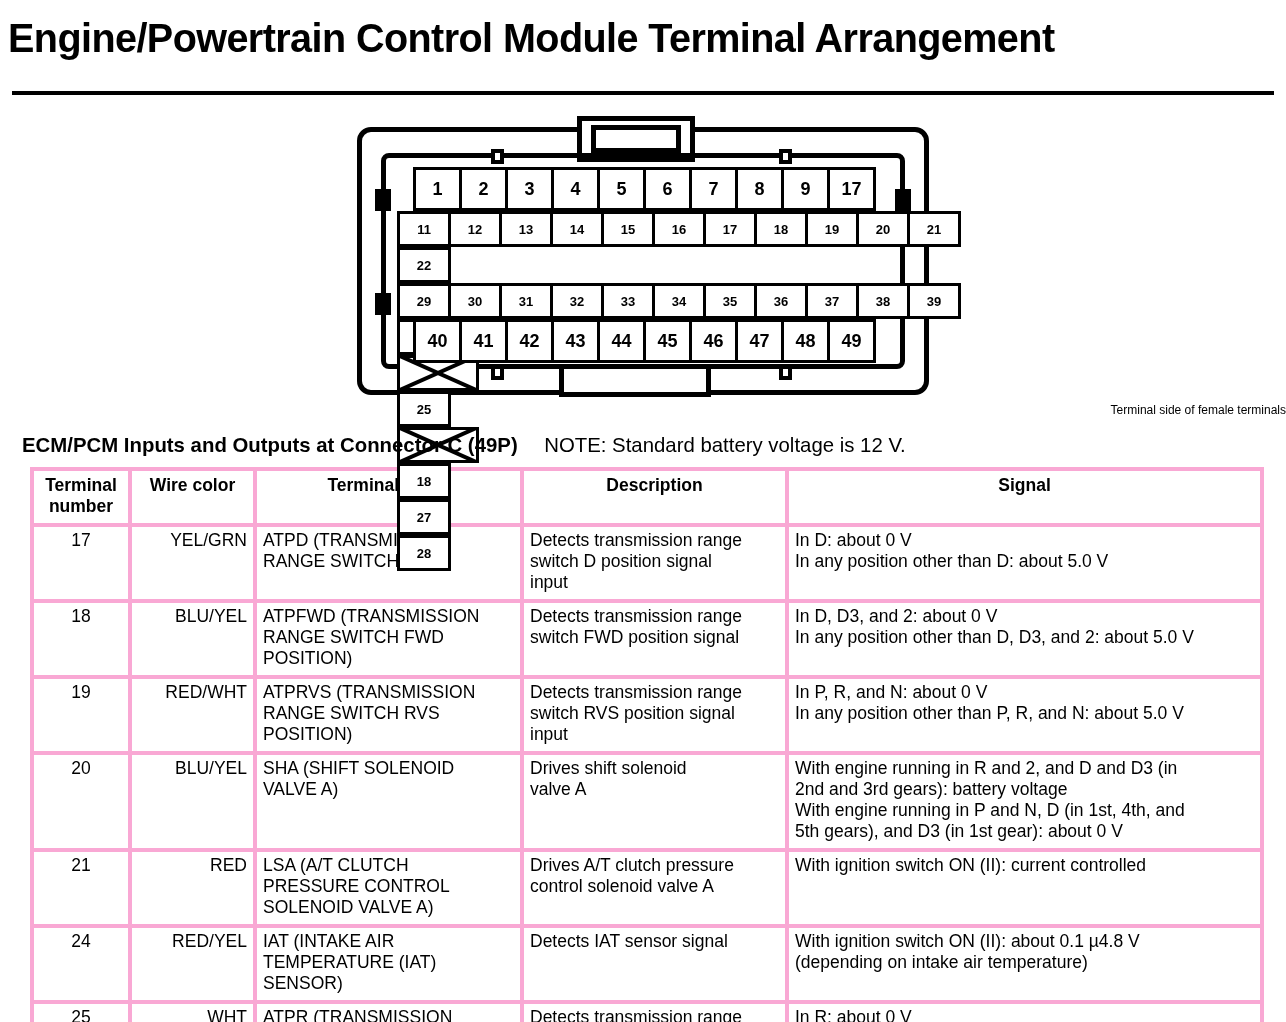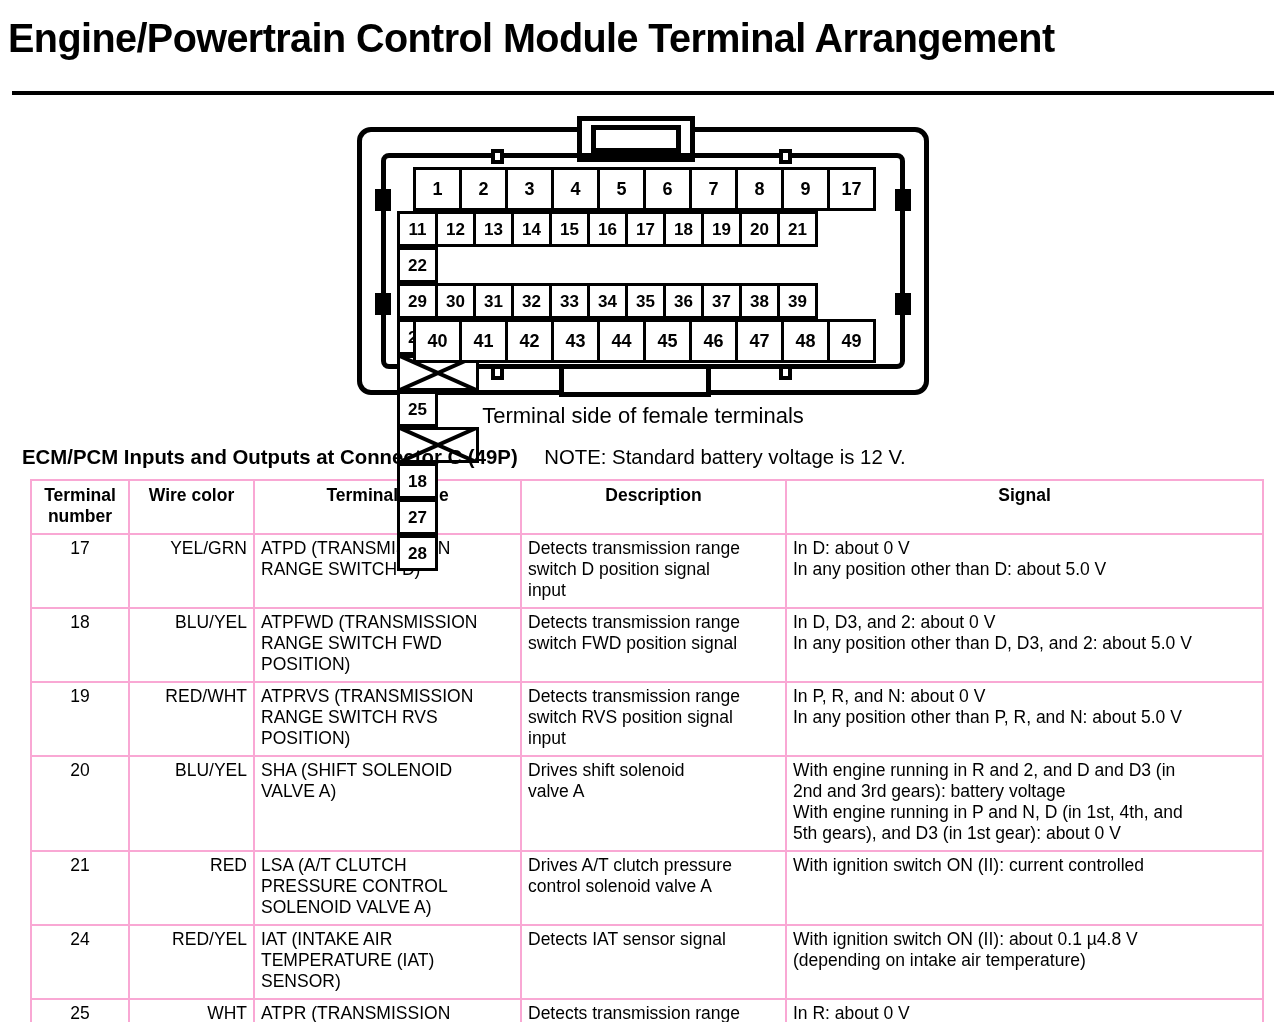--- a/index.html
+++ b/index.html
@@ -124,40 +124,40 @@
     background: #fff;
     display: flex;
     align-items: center;
     justify-content: center;
     font-weight: bold;
     font-size: 17px;
     line-height: 1;
     margin-right: -3px;
   }
   .pin.wide { width: 49px; height: 44px; font-size: 18px; }
-  .pin.narrow { width: 41px; height: 36px; font-size: 17px; }
+  .pin.narrow { width: 54px; height: 36px; font-size: 13px; }
   .pin.xcell {
     width: 82px; height: 36px;
     position: relative;
     overflow: hidden;
   }
   .pin.xcell::before,
   .pin.xcell::after {
     content: "";
     position: absolute;
     left: 50%; top: 50%;
     width: 96px; height: 4px;
     background: #000;
   }
   .pin.xcell::before { transform: translate(-50%,-50%) rotate(24deg); }
   .pin.xcell::after  { transform: translate(-50%,-50%) rotate(-24deg); }
 
   .diagram-caption {
-    text-align: center;
-    font-size: 22px;
+    text-align: right;
+    font-size: 12px;
     margin-top: 6px;
   }
 
   
   .section-row {
     display: flex;
     align-items: baseline;
     margin: 16px 20px 0 22px;
   }
   .section-title {
@@ -176,21 +176,21 @@
 
   
   .table-wrap { margin: 10px 22px 0 30px; }
   table.pins {
     border-collapse: collapse;
     width: 1234px;
     table-layout: fixed;
     border: 2px solid #000;
   }
   table.pins th, table.pins td {
-    border: 2px solid #f9a8d4;
+    border: 4px solid #f9a8d4;
     vertical-align: top;
     padding: 3px 6px 6px 6px;
     font-size: 17.5px;
     line-height: 21px;
   }
   table.pins thead th {
     text-align: center;
     font-weight: bold;
     vertical-align: top;
     padding-top: 4px;

